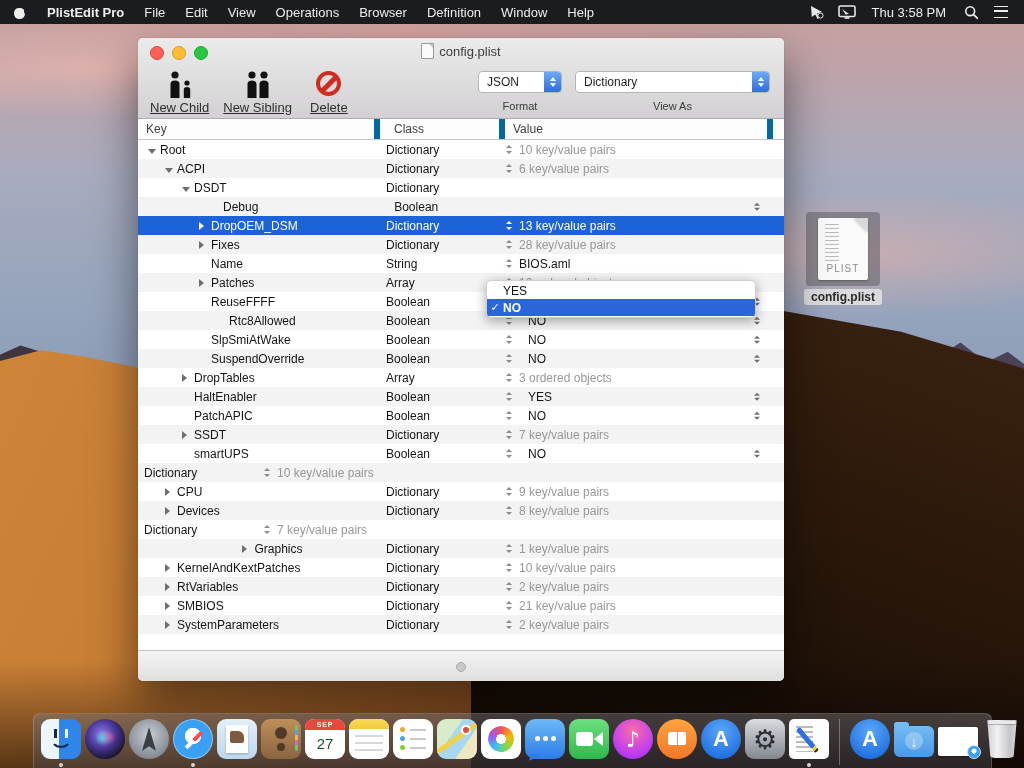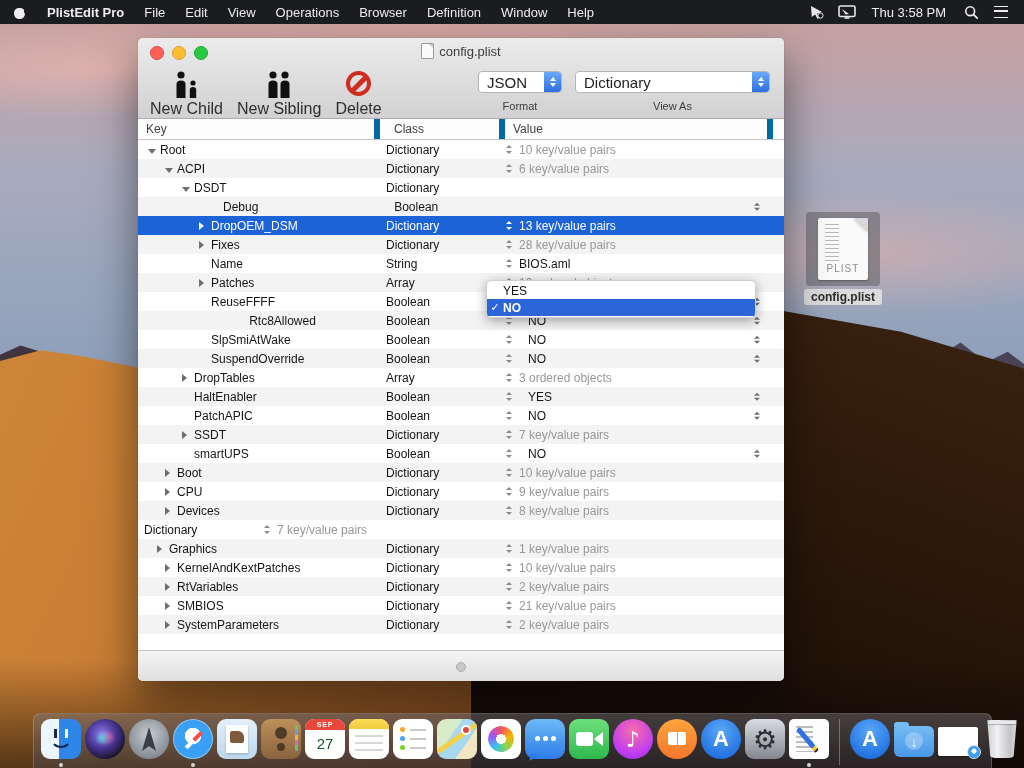--- a/index.html
+++ b/index.html
@@ -55,25 +55,25 @@
   .light.yellow{background:#febc2e;border:.5px solid #d89e24;}
   .light.green{background:#28c840;border:.5px solid #1da833;}
   .doc-ic{width:11px;height:14px;background:#fafafa;border:1px solid #9a9a9a;border-radius:1px;position:relative;}
   .doc-ic::before{content:"";position:absolute;right:0;top:0;border-style:solid;border-width:0 4px 4px 0;border-color:transparent #c9c9c9 transparent transparent;}
 
   
   .toolbar{position:absolute;left:0;top:26px;right:0;height:54px;}
   .tbtns{position:absolute;left:12px;top:2px;display:flex;gap:14px;}
   .tbtn{display:flex;flex-direction:column;align-items:center;min-width:46px;}
   .tbtn .art{height:32px;display:flex;align-items:flex-end;justify-content:center;}
-  .tbtn .lbl{font-size:16px;color:#2e2e2e;margin-top:2px;white-space:nowrap;}
+  .tbtn .lbl{font-size:13px;color:#2e2e2e;margin-top:2px;white-space:nowrap;text-decoration:underline;}
   .nosign{width:17px;height:17px;border:4.5px solid #cf2c1f;border-radius:50%;position:relative;box-sizing:content-box;margin-bottom:2px;}
   .nosign::before{content:"";position:absolute;left:-1px;top:6.5px;width:19px;height:4.5px;background:#cf2c1f;transform:rotate(-45deg);}
   .selectbox{position:absolute;height:22px;background:#fff;border:1px solid #b5b5b5;border-radius:4px;
-    display:flex;align-items:center;font-size:15px;color:#1e1e1e;box-sizing:border-box;}
+    display:flex;align-items:center;font-size:12px;color:#1e1e1e;box-sizing:border-box;}
   .selectbox .val{padding-left:8px;flex:1;}
   .selstep{width:17px;align-self:stretch;background:linear-gradient(180deg,#6aa9f8,#2e6ee0);
     border-radius:0 3px 3px 0;display:flex;flex-direction:column;align-items:center;justify-content:center;gap:2.5px;}
   .selstep::before{content:"";border-left:3.5px solid transparent;border-right:3.5px solid transparent;border-bottom:4px solid #fff;}
   .selstep::after{content:"";border-left:3.5px solid transparent;border-right:3.5px solid transparent;border-top:4px solid #fff;}
   .fmt-sel{left:340px;top:7px;width:84px;}
   .view-sel{left:437px;top:7px;width:195px;}
   .ctl-lbl{position:absolute;top:36px;font-size:11px;color:#3a3a3a;text-align:center;}
   .fmt-lbl{left:340px;width:84px;}
   .view-lbl{left:437px;width:195px;}
@@ -428,21 +428,21 @@
           <span class="ktext">ReuseFFFF</span>
         </div>
         <div class="cell ccell">Boolean</div>
         <div class="cell vcell">
           <span class="spin"></span>
           <span class="vtext bool">YES</span>
           <span class="rspin"></span>
         </div>
       </div>
       <div class="prow odd">
-        <div class="cell kcell" style="padding-left: 35px; justify-content: center;">
+        <div class="cell kcell" style="padding-left: 79px;">
           <span class="tri none"></span>
           <span class="ktext">Rtc8Allowed</span>
         </div>
         <div class="cell ccell">Boolean</div>
         <div class="cell vcell">
           <span class="spin"></span>
           <span class="vtext bool">NO</span>
           <span class="rspin"></span>
         </div>
       </div>
@@ -522,61 +522,57 @@
           <span class="ktext">smartUPS</span>
         </div>
         <div class="cell ccell">Boolean</div>
         <div class="cell vcell">
           <span class="spin"></span>
           <span class="vtext bool">NO</span>
           <span class="rspin"></span>
         </div>
       </div>
       <div class="prow odd">
+        <div class="cell ccell">Dictionary</div>
+        <div class="cell vcell">
+          <span class="spin"></span>
+          <span class="vtext muted">10 key/value pairs</span>
+        </div>
+      </div>
+      <div class="prow even">
         <div class="cell kcell" style="padding-left: 27px;">
           <span class="tri closed"></span>
-          <span class="ktext">Boot</span>
-        </div>
-        <div class="cell ccell">Dictionary</div>
-        <div class="cell vcell">
-          <span class="spin"></span>
-          <span class="vtext muted">10 key/value pairs</span>
-        </div>
-      </div>
-      <div class="prow even">
+          <span class="ktext">CPU</span>
+        </div>
+        <div class="cell ccell">Dictionary</div>
+        <div class="cell vcell">
+          <span class="spin"></span>
+          <span class="vtext muted">9 key/value pairs</span>
+        </div>
+      </div>
+      <div class="prow odd">
         <div class="cell kcell" style="padding-left: 27px;">
           <span class="tri closed"></span>
-          <span class="ktext">CPU</span>
-        </div>
-        <div class="cell ccell">Dictionary</div>
-        <div class="cell vcell">
-          <span class="spin"></span>
-          <span class="vtext muted">9 key/value pairs</span>
-        </div>
-      </div>
-      <div class="prow odd">
-        <div class="cell kcell" style="padding-left: 27px;">
-          <span class="tri closed"></span>
           <span class="ktext">Devices</span>
         </div>
         <div class="cell ccell">Dictionary</div>
         <div class="cell vcell">
           <span class="spin"></span>
           <span class="vtext muted">8 key/value pairs</span>
         </div>
       </div>
       <div class="prow even">
         <div class="cell ccell">Dictionary</div>
         <div class="cell vcell">
           <span class="spin"></span>
           <span class="vtext muted">7 key/value pairs</span>
         </div>
       </div>
       <div class="prow odd">
-        <div class="cell kcell" style="padding-left: 19px;">
+        <div class="cell kcell" style="padding-left: 27px; justify-content: center;">
           <span class="tri closed"></span>
           <span class="ktext">Graphics</span>
         </div>
         <div class="cell ccell">Dictionary</div>
         <div class="cell vcell">
           <span class="spin"></span>
           <span class="vtext muted">1 key/value pairs</span>
         </div>
       </div>
       <div class="prow even">

